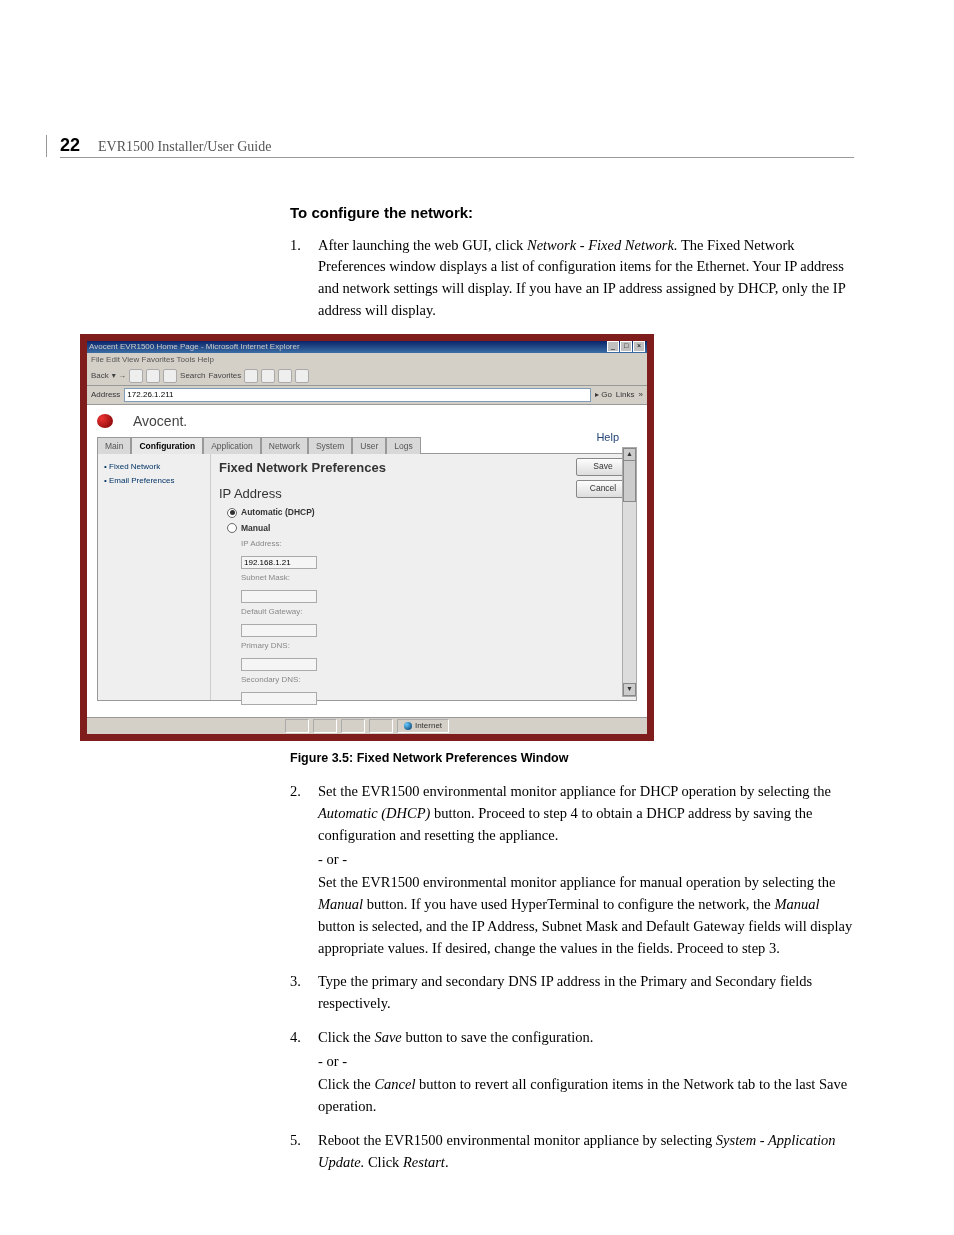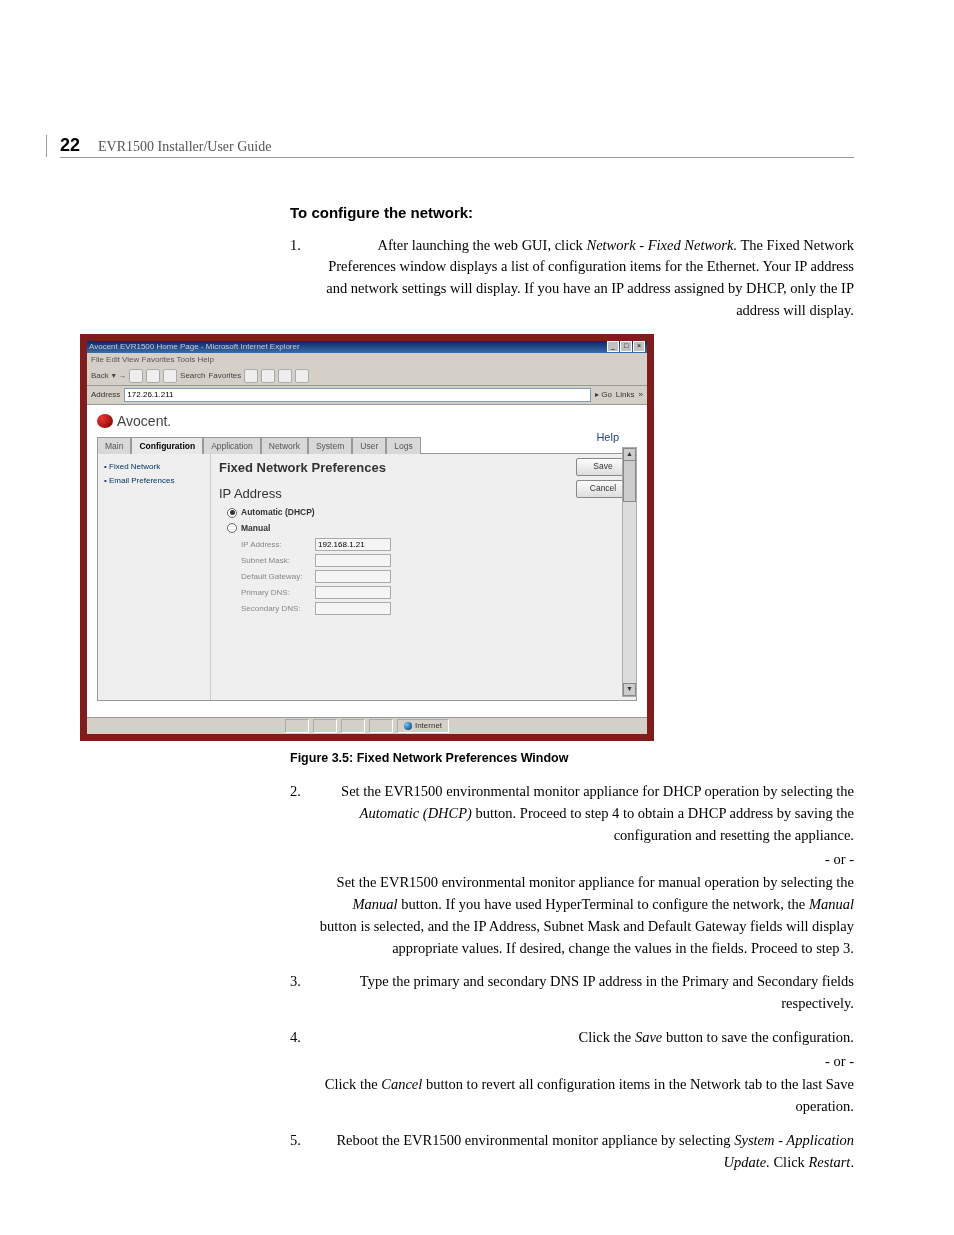--- a/index.html
+++ b/index.html
@@ -63,21 +63,20 @@
   ol.steps > li {
     display: flex;
     margin-bottom: 12px;
   }
   ol.steps > li .num {
     width: 28px;
     flex: 0 0 28px;
   }
   ol.steps > li .body {
     flex: 1;
-    text-align: right;
   }
   .italic { font-style: italic; }
   .or { margin: 2px 0; }
   .figure-wrap {
     margin: 12px 0 6px -210px;
   }
   .figure-caption {
     font-family: Arial, Helvetica, sans-serif;
     font-weight: bold;
     font-size: 12.5px;
@@ -111,21 +110,21 @@
   }
   .ss-toolbar .tbtn { width:12px;height:12px;border:1px solid #aaa;background:#eee;border-radius:2px;display:inline-block;}
   .ss-addr {
     display:flex; align-items:center; padding:2px 4px; gap:4px; border-bottom:1px solid #999; font-size:8px;
   }
   .ss-addr input { flex:1; height:12px; font-size:8px; border:1px solid #7f9db9; padding:0 2px; background:#fff;}
   .ss-app {
     background:#fff; position:relative; height:312px; overflow:hidden;
   }
   .ss-brand {
-    display:flex; align-items:center; gap:4px; padding:6px 10px 4px 10px;
+    display:flex; align-items:center; gap:20px; padding:6px 10px 4px 10px;
   }
   .ss-brand .logo { width:16px;height:14px;border-radius:50%;background:radial-gradient(circle at 30% 30%,#e33,#700);}
   .ss-brand .name { font-family: Arial; font-size:14px; color:#444; font-weight:normal;}
   .ss-help { position:absolute; top:24px; right:28px; color:#247; font-size:11px; }
   .ss-tabs {
     display:flex; gap:0; margin:0 10px; border-bottom:1px solid #999; font-size:8.5px;
   }
   .ss-tab { padding:2px 7px; background:#d8d8d8; border:1px solid #999; border-bottom:none; color:#555; position:relative; top:1px;}
   .ss-tab.active { background:#e8e8e8; font-weight:bold; color:#000;}
   .ss-panel {
@@ -135,21 +134,21 @@
     width:100px; padding:6px 6px; font-size:8px; border-right:1px solid #ccc;
   }
   .ss-side a { color:#036; text-decoration:none; display:block; padding:1px 0;}
   .ss-side a::before { content:"• "; }
   .ss-main { flex:1; padding:4px 8px; position:relative;}
   .ss-main h4 { margin:0 0 6px 0; font-size:13px; font-weight:bold; text-align:left; }
   .ss-group-title { font-weight:normal; font-size:13px; margin:2px 0;}
   .ss-radio-row { display:flex; align-items:center; gap:4px; margin:3px 0 3px 8px; font-size:8.5px;}
   .ss-radio { width:8px;height:8px;border:1px solid #666;border-radius:50%;background:#fff;display:inline-block;position:relative;}
   .ss-radio.sel::after{content:"";position:absolute;inset:1.5px;background:#333;border-radius:50%;}
-  .ss-field { display:flex; align-items:flex-end; gap:6px; margin:3px 0 3px 22px; font-size:8px; color:#888;}
+  .ss-field { display:flex; align-items:flex-start; gap:6px; margin:3px 0 3px 22px; font-size:8px; color:#888;flex-direction:column;}
   .ss-field label{width:68px;}
   .ss-field input{width:70px;height:11px;border:1px solid #aaa;background:#f5f5f5;font-size:8px;padding:0 2px;}
   .ss-buttons { position:absolute; top:4px; right:6px; display:flex; flex-direction:column; gap:4px;}
   .ss-btn { width:52px; height:16px; background:linear-gradient(#fdfdfd,#ddd); border:1px solid #888; border-radius:2px; font-size:8.5px; text-align:center; line-height:14px;}
   .ss-status { display:flex; justify-content:center; align-items:center; padding:1px 4px; border-top:1px solid #999; font-size:8px; background:#d4d0c8; gap:4px;}
   .ss-status .seg{border:1px inset #fff;height:12px;width:22px;}
   .ss-status .inet{border:1px inset #fff;height:12px;padding:0 6px;display:flex;align-items:center;gap:3px;}
   .ss-status .globe{width:8px;height:8px;border-radius:50%;background:radial-gradient(circle at 30% 30%,#6cf,#036);}
   .ss-scroll { position:absolute; right:10px; top:42px; bottom:20px; width:13px; background:#dcdcdc; border:1px solid #aaa;}
   .ss-scroll .arrow{height:11px;background:#ccc;border:1px solid #888;font-size:7px;text-align:center;line-height:9px;}

